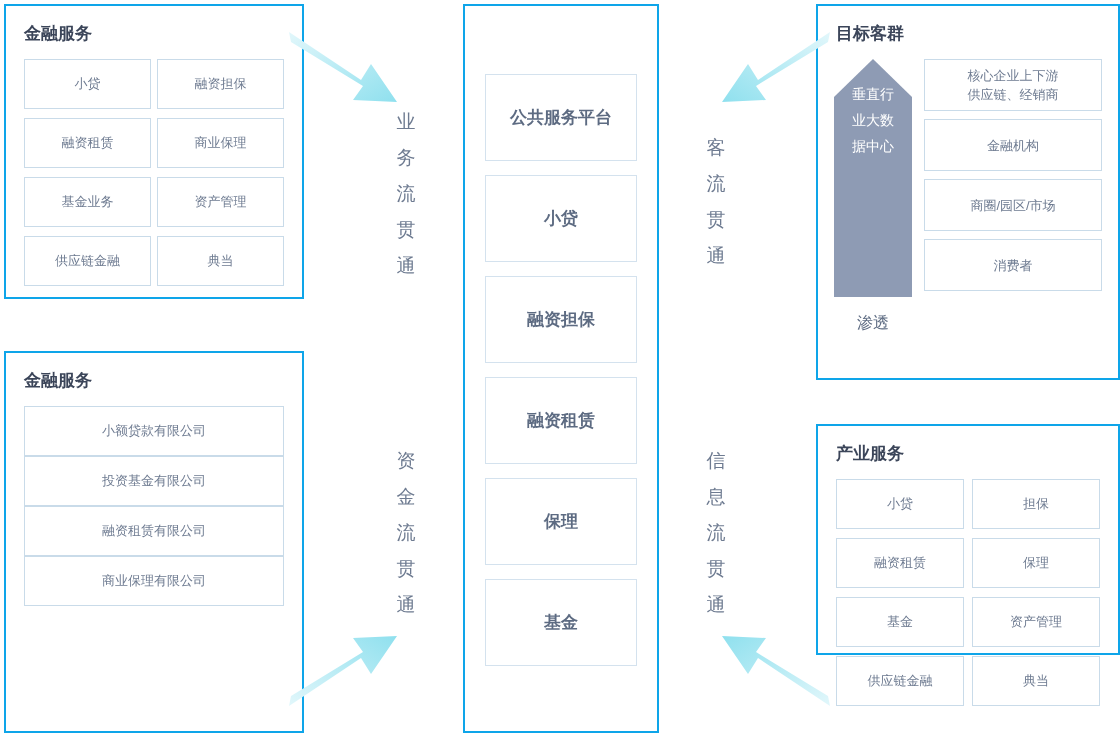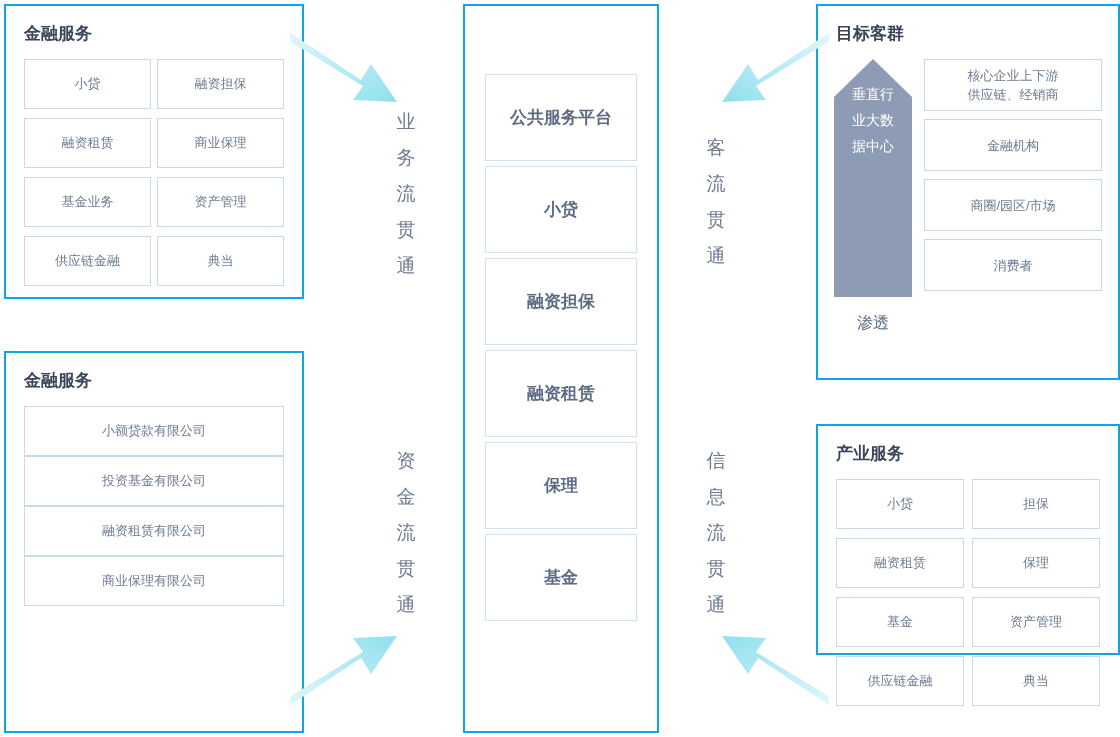--- a/index.html
+++ b/index.html
@@ -57,21 +57,21 @@
     gap: 0;
   }
   #panel-fin-bottom .cell { height: 50px; }
 
   
   #panel-center { left: 463px; top: 4px; width: 196px; height: 729px; }
   #panel-center .stack {
     margin: 68px 20px 0 20px;
     display: flex;
     flex-direction: column;
-    gap: 5px;
+    gap: 14px;
     font-family: Liberation Mono, monospace;
   }
   #panel-center .cell {
     height: 87px;
     font-size: 17px;
     font-weight: bold;
     color: #5d6b82;
     border-color: #d4e2ee;
   }
   #panel-center .cell.dark {

